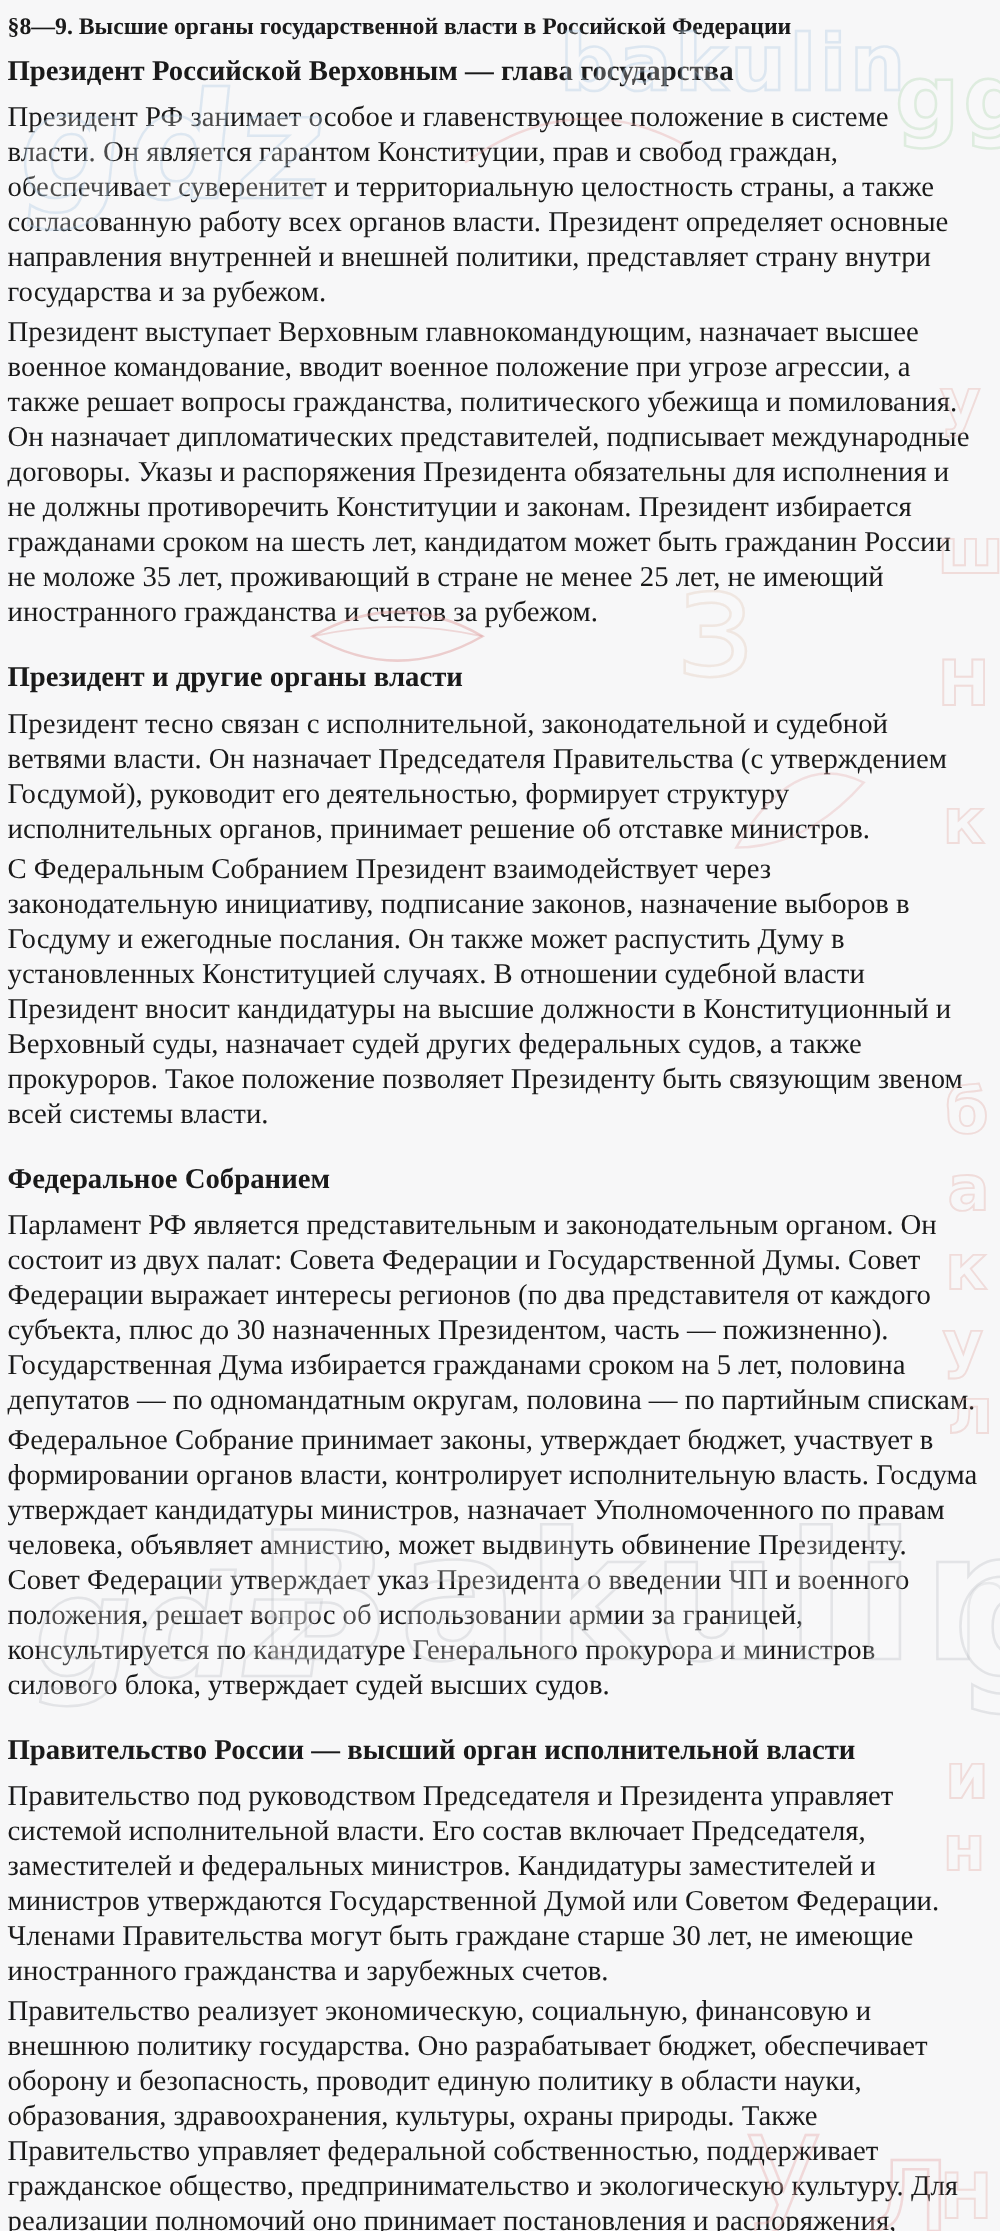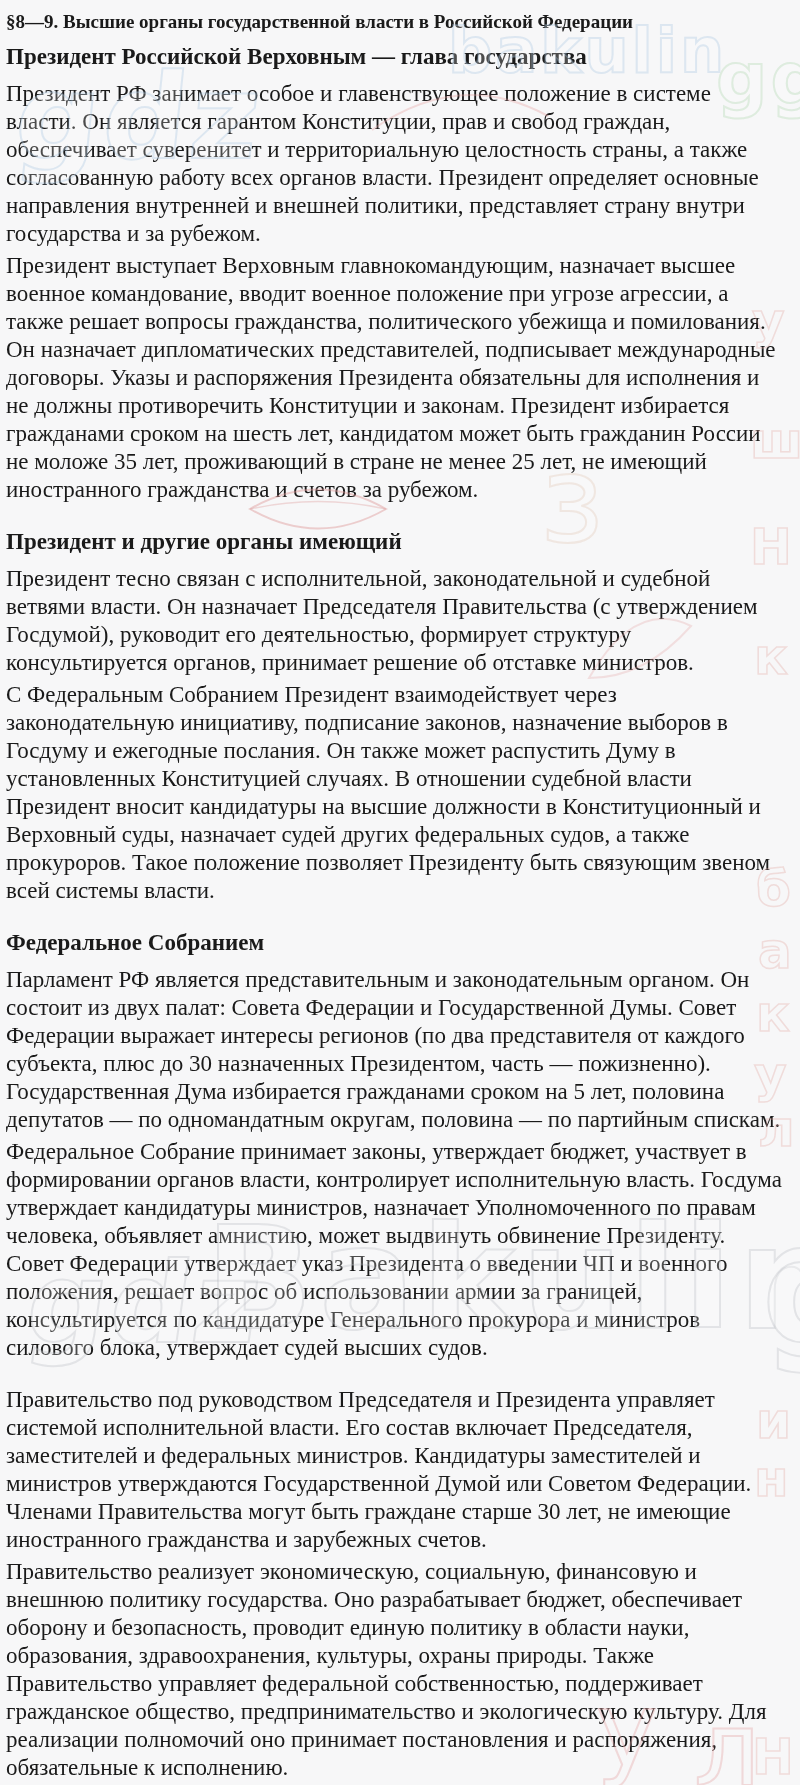--- a/index.html
+++ b/index.html
@@ -127,29 +127,30 @@
 
   <div class="content">
     <h1>§8—9. Высшие органы государственной власти в Российской Федерации</h1>
     <div id="sections">
         <section class="section first">
           <h2>Президент Российской Верховным — глава государства</h2>
           <p>Президент РФ занимает особое и главенствующее положение в системе власти. Он является гарантом Конституции, прав и свобод граждан, обеспечивает суверенитет и территориальную целостность страны, а также согласованную работу всех органов власти. Президент определяет основные направления внутренней и внешней политики, представляет страну внутри государства и за рубежом.</p>
           <p>Президент выступает Верховным главнокомандующим, назначает высшее военное командование, вводит военное положение при угрозе агрессии, а также решает вопросы гражданства, политического убежища и помилования. Он назначает дипломатических представителей, подписывает международные договоры. Указы и распоряжения Президента обязательны для исполнения и не должны противоречить Конституции и законам. Президент избирается гражданами сроком на шесть лет, кандидатом может быть гражданин России не моложе 35 лет, проживающий в стране не менее 25 лет, не имеющий иностранного гражданства и счетов за рубежом.</p>
         </section>
         <section class="section">
-          <h2>Президент и другие органы имеющий</h2>
-          <p>Президент тесно связан с исполнительной, законодательной и судебной ветвями власти. Он назначает Председателя Правительства (с утверждением Госдумой), руководит его деятельностью, формирует структуру консультируется органов, принимает решение об отставке министров.</p>
+          <h2>Президент и другие органы власти</h2>
+          <p>Президент тесно связан с исполнительной, законодательной и судебной ветвями власти. Он назначает Председателя Правительства (с утверждением Госдумой), руководит его деятельностью, формирует структуру исполнительных органов, принимает решение об отставке министров.</p>
           <p>С Федеральным Собранием Президент взаимодействует через законодательную инициативу, подписание законов, назначение выборов в Госдуму и ежегодные послания. Он также может распустить Думу в установленных Конституцией случаях. В отношении судебной власти Президент вносит кандидатуры на высшие должности в Конституционный и Верховный суды, назначает судей других федеральных судов, а также прокуроров. Такое положение позволяет Президенту быть связующим звеном всей системы власти.</p>
         </section>
         <section class="section">
           <h2>Федеральное Собранием</h2>
           <p>Парламент РФ является представительным и законодательным органом. Он состоит из двух палат: Совета Федерации и Государственной Думы. Совет Федерации выражает интересы регионов (по два представителя от каждого субъекта, плюс до 30 назначенных Президентом, часть — пожизненно). Государственная Дума избирается гражданами сроком на 5 лет, половина депутатов — по одномандатным округам, половина — по партийным спискам.</p>
           <p>Федеральное Собрание принимает законы, утверждает бюджет, участвует в формировании органов власти, контролирует исполнительную власть. Госдума утверждает кандидатуры министров, назначает Уполномоченного по правам человека, объявляет амнистию, может выдвинуть обвинение Президенту. Совет Федерации утверждает указ Президента о введении ЧП и военного положения, решает вопрос об использовании армии за границей, консультируется по кандидатуре Генерального прокурора и министров силового блока, утверждает судей высших судов.</p>
         </section>
         <section class="section">
+          <h2>Правительство России — высший орган исполнительной власти</h2>
           <p>Правительство под руководством Председателя и Президента управляет системой исполнительной власти. Его состав включает Председателя, заместителей и федеральных министров. Кандидатуры заместителей и министров утверждаются Государственной Думой или Советом Федерации. Членами Правительства могут быть граждане старше 30 лет, не имеющие иностранного гражданства и зарубежных счетов.</p>
           <p>Правительство реализует экономическую, социальную, финансовую и внешнюю политику государства. Оно разрабатывает бюджет, обеспечивает оборону и безопасность, проводит единую политику в области науки, образования, здравоохранения, культуры, охраны природы. Также Правительство управляет федеральной собственностью, поддерживает гражданское общество, предпринимательство и экологическую культуру. Для реализации полномочий оно принимает постановления и распоряжения, обязательные к исполнению.</p>
         </section>
       </div>
   </div>
 
 </div>
 
 </body></html>

